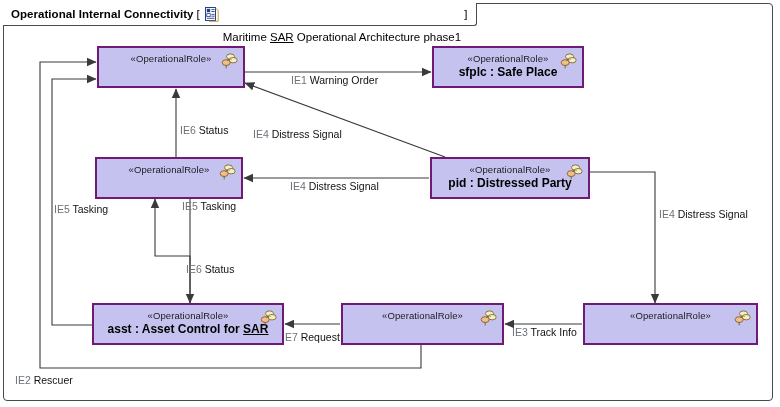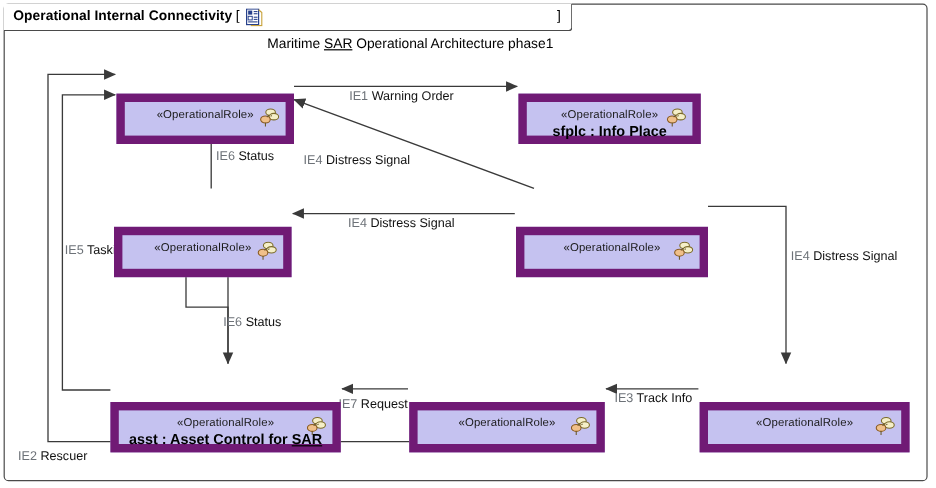--- a/index.html
+++ b/index.html
@@ -68,27 +68,26 @@
     margin:0 4px 0 2px;
     position:relative;
     vertical-align:middle;
   }
 
   
   .node{
     position:absolute;
     box-sizing:border-box;
     background:#c5c2f0;
-    border:7px solid #701a75;
+    border:2px solid #701a75;
     display:flex;
     flex-direction:column;
     align-items:center;
     justify-content:flex-start;
     z-index:6;
-    margin-top:32px;
   }
   .node .stereo{
     font-size:9.5px;
     color:#1a1a1a;
     margin-top:5px;
     line-height:11px;
     letter-spacing:0.1px;
   }
   .node .nlabel{
     font-size:12px;
@@ -201,21 +200,21 @@
         <ellipse cx="8.2" cy="9.6" rx="4.0" ry="2.9" fill="#f0c08a" stroke="#8a5a20" stroke-width="0.9"></ellipse>
         <path d="M8.2 12.3 L8.2 15.4" stroke="#6a5a2a" stroke-width="0.9" fill="none"></path>
         <path d="M11.2 6.0 L9.4 7.6" stroke="#6a5a2a" stroke-width="0.9" fill="none"></path>
         <path d="M13.4 6.2 L12.6 7.0" stroke="#6a5a2a" stroke-width="0.9" fill="none"></path>
       </svg>
     </span>
   </div>
 
   <div class="node" style="left:432px;top:46px;width:152px;height:42px;">
     <span class="stereo">«OperationalRole»</span>
-    <span class="nlabel">sfplc : Info Place</span>
+    <span class="nlabel">sfplc : Safe Place</span>
     <span class="role-icon">
       <svg width="20" height="18" viewBox="0 0 20 18">
         <ellipse cx="12.5" cy="3.6" rx="4.0" ry="2.7" fill="#f5efc8" stroke="#7a6a2a" stroke-width="0.9"></ellipse>
         <ellipse cx="15.2" cy="7.2" rx="4.0" ry="2.7" fill="#f5efc8" stroke="#7a6a2a" stroke-width="0.9"></ellipse>
         <ellipse cx="8.2" cy="9.6" rx="4.0" ry="2.9" fill="#f0c08a" stroke="#8a5a20" stroke-width="0.9"></ellipse>
         <path d="M8.2 12.3 L8.2 15.4" stroke="#6a5a2a" stroke-width="0.9" fill="none"></path>
         <path d="M11.2 6.0 L9.4 7.6" stroke="#6a5a2a" stroke-width="0.9" fill="none"></path>
         <path d="M13.4 6.2 L12.6 7.0" stroke="#6a5a2a" stroke-width="0.9" fill="none"></path>
       </svg>
     </span>
@@ -230,20 +229,21 @@
         <ellipse cx="8.2" cy="9.6" rx="4.0" ry="2.9" fill="#f0c08a" stroke="#8a5a20" stroke-width="0.9"></ellipse>
         <path d="M8.2 12.3 L8.2 15.4" stroke="#6a5a2a" stroke-width="0.9" fill="none"></path>
         <path d="M11.2 6.0 L9.4 7.6" stroke="#6a5a2a" stroke-width="0.9" fill="none"></path>
         <path d="M13.4 6.2 L12.6 7.0" stroke="#6a5a2a" stroke-width="0.9" fill="none"></path>
       </svg>
     </span>
   </div>
 
   <div class="node" style="left:430px;top:157px;width:160px;height:42px;">
     <span class="stereo">«OperationalRole»</span>
+    <span class="nlabel">pid : Distressed Party</span>
     <span class="role-icon">
       <svg width="20" height="18" viewBox="0 0 20 18">
         <ellipse cx="12.5" cy="3.6" rx="4.0" ry="2.7" fill="#f5efc8" stroke="#7a6a2a" stroke-width="0.9"></ellipse>
         <ellipse cx="15.2" cy="7.2" rx="4.0" ry="2.7" fill="#f5efc8" stroke="#7a6a2a" stroke-width="0.9"></ellipse>
         <ellipse cx="8.2" cy="9.6" rx="4.0" ry="2.9" fill="#f0c08a" stroke="#8a5a20" stroke-width="0.9"></ellipse>
         <path d="M8.2 12.3 L8.2 15.4" stroke="#6a5a2a" stroke-width="0.9" fill="none"></path>
         <path d="M11.2 6.0 L9.4 7.6" stroke="#6a5a2a" stroke-width="0.9" fill="none"></path>
         <path d="M13.4 6.2 L12.6 7.0" stroke="#6a5a2a" stroke-width="0.9" fill="none"></path>
       </svg>
     </span>

